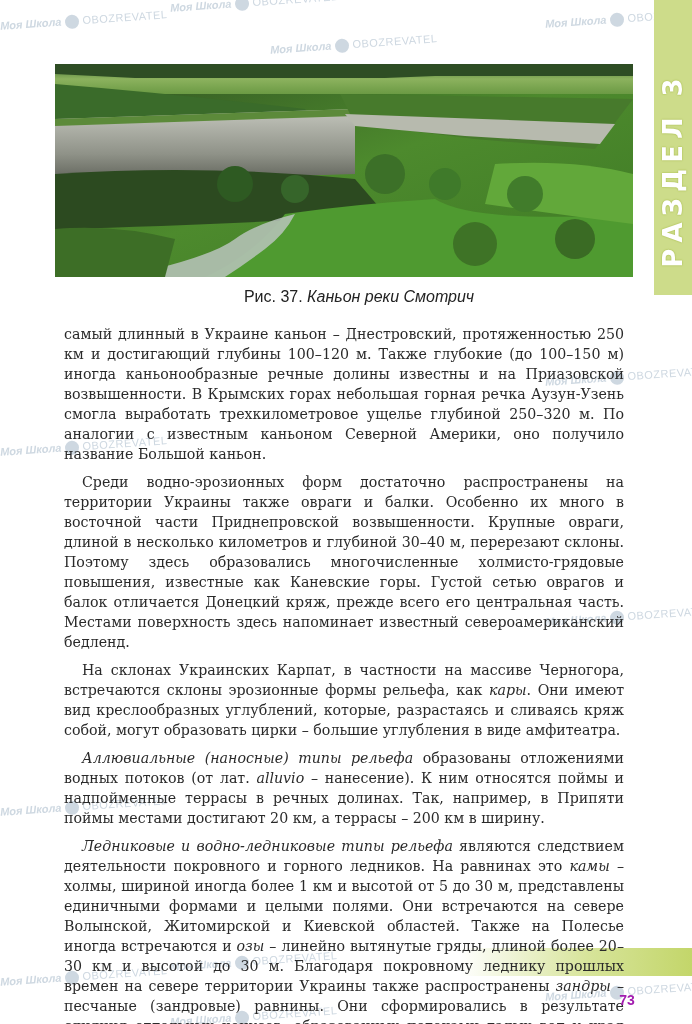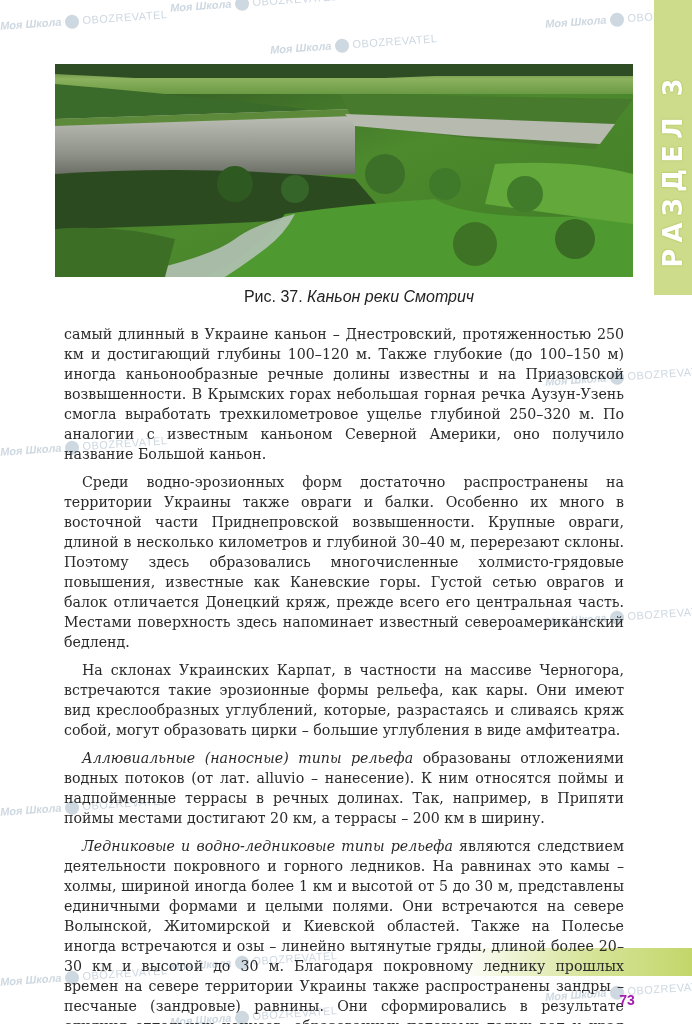--- a/index.html
+++ b/index.html
@@ -54,21 +54,21 @@
   .caption .fig-num { font-style:normal; }
   .caption .fig-title { font-style:italic; }
 
   .body-text {
     position:absolute; left:56px; top:316px; width:576px;
     font-size:14.2px; line-height:20px; z-index:2; text-align:justify;
   }
   .body-text p { margin:8px; text-indent:18px; }
   .body-text p.no-indent { text-indent:0; }
   .term-bi { font-weight:normal; font-style:italic; }
-  .term-i { }
+  .term-i { font-style:italic; }
 
   .page-band {
     position:absolute; left:460px; top:948px; width:232px; height:28px;
     background:linear-gradient(90deg, rgba(205,220,138,0) 0%, #d7e49a 55%, #c3d66a 100%);
     z-index:1;
   }
   .page-number {
     position:absolute; left:612px; top:992px; width:30px; text-align:center;
     font-family:"Liberation Sans", sans-serif; font-weight:bold; font-size:14px;
     color:#a21caf; z-index:2;
@@ -145,21 +145,21 @@
 </div>
 
 <div class="body-text">
   <p class="no-indent">
     <span>самый длинный в Украине каньон – Днестровский, протяженностью 250 км и достигающий глубины 100–120 м. Также глубокие (до 100–150 м) иногда каньонообразные речные долины известны и на Приазовской возвышенности. В Крымских горах небольшая горная речка Аузун-Узень смогла выработать трехкилометровое ущелье глубиной 250–320 м. По аналогии с известным каньоном Северной Америки, оно получило название Большой каньон.</span>
   </p>
   <p>
     <span>Среди водно-эрозионных форм достаточно распространены на территории Украины также овраги и балки. Особенно их много в восточной части Приднепровской возвышенности. Крупные овраги, длиной в несколько километров и глубиной 30–40 м, перерезают склоны. Поэтому здесь образовались многочисленные холмисто-грядовые повышения, известные как Каневские горы. Густой сетью оврагов и балок отличается Донецкий кряж, прежде всего его центральная часть. Местами поверхность здесь напоминает известный североамериканский бедленд.</span>
   </p>
   <p>
-    <span>На склонах Украинских Карпат, в частности на массиве Черногора, встречаются такие эрозионные формы рельефа, как </span><span class="term-i">кары</span><span>. Они имеют вид креслообразных углублений, которые, разрастаясь и сливаясь кряж собой, могут образовать цирки – большие углубления в виде амфитеатра.</span>
+    <span>На склонах Украинских Карпат, в частности на массиве Черногора, встречаются склоны эрозионные формы рельефа, как </span><span class="term-i">кары</span><span>. Они имеют вид креслообразных углублений, которые, разрастаясь и сливаясь кряж собой, могут образовать цирки – большие углубления в виде амфитеатра.</span>
   </p>
   <p>
     <span class="term-bi">Аллювиальные (наносные) типы рельефа</span><span> образованы отложениями водных потоков (от лат. </span><span class="term-i">alluvio</span><span> – нанесение). К ним относятся поймы и надпойменные террасы в речных долинах. Так, например, в Припяти поймы местами достигают 20 км, а террасы – 200 км в ширину.</span>
   </p>
   <p>
     <span class="term-bi">Ледниковые и водно-ледниковые типы рельефа</span><span> являются следствием деятельности покровного и горного ледников. На равнинах это </span><span class="term-i">камы</span><span> – холмы, шириной иногда более 1 км и высотой от 5 до 30 м, представлены единичными формами и целыми полями. Они встречаются на севере Волынской, Житомирской и Киевской областей. Также на Полесье иногда встречаются и </span><span class="term-i">озы</span><span> – линейно вытянутые гряды, длиной более 20–30 км и высотой до 30 м. Благодаря покровному леднику прошлых времен на севере территории Украины также распространены </span><span class="term-i">зандры</span><span> – песчаные (зандровые) равнины. Они сформировались в результате слияния отдельных конусов, образованных потоками талых вод у края ледника, и имеют вид полос до 20–30 км в ширину.</span>
   </p>
 </div>
 
 <div class="page-band"></div>

